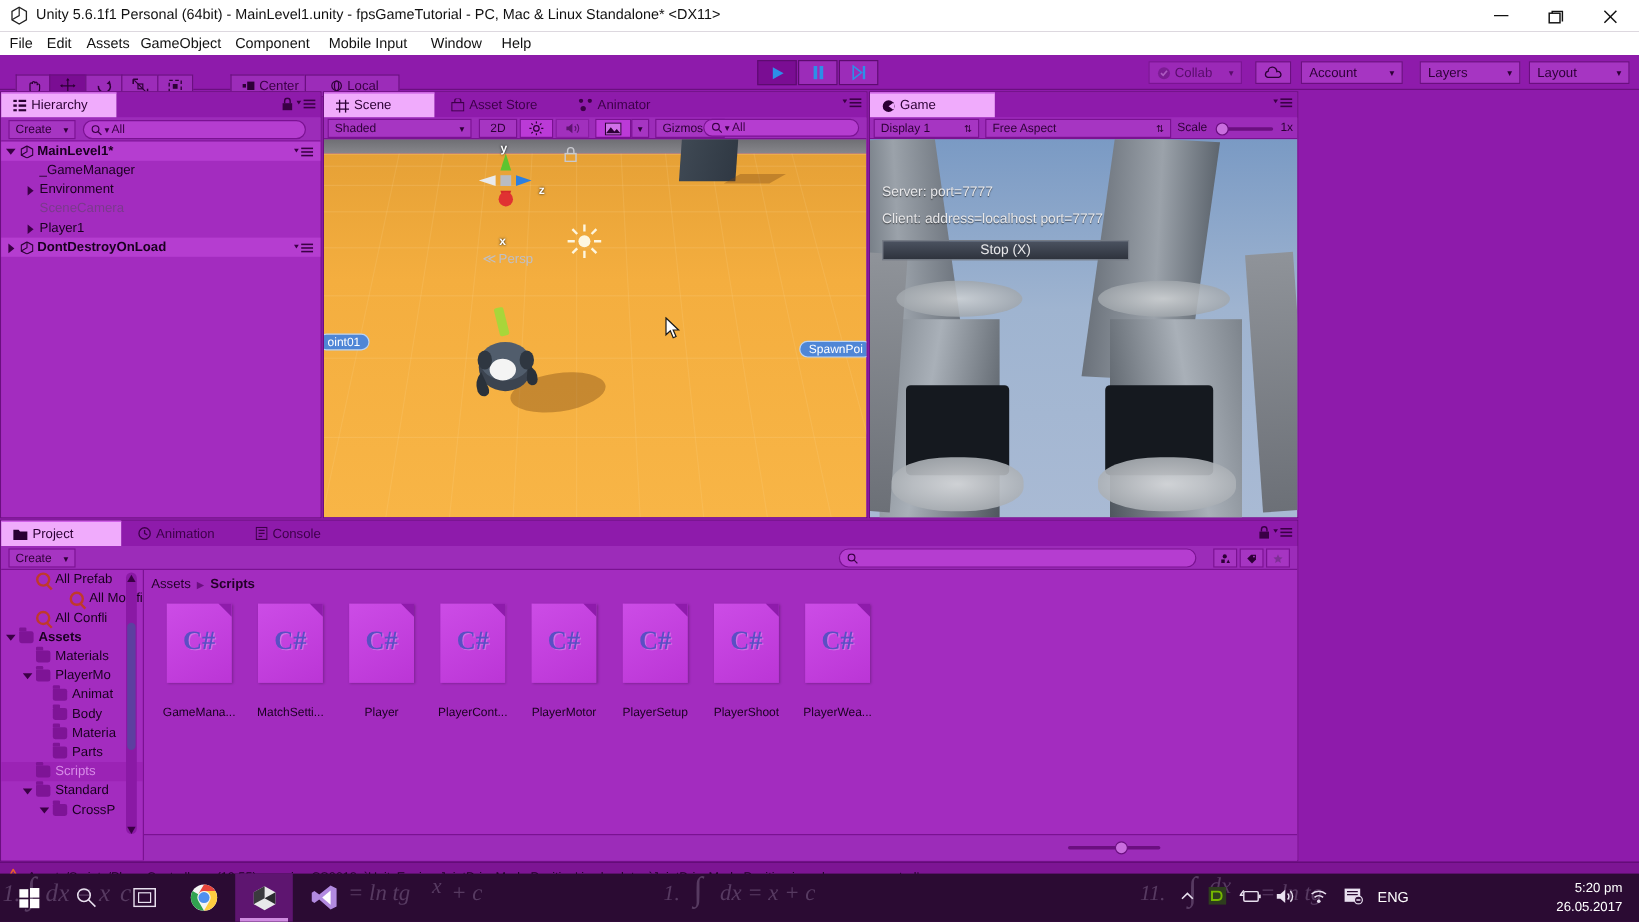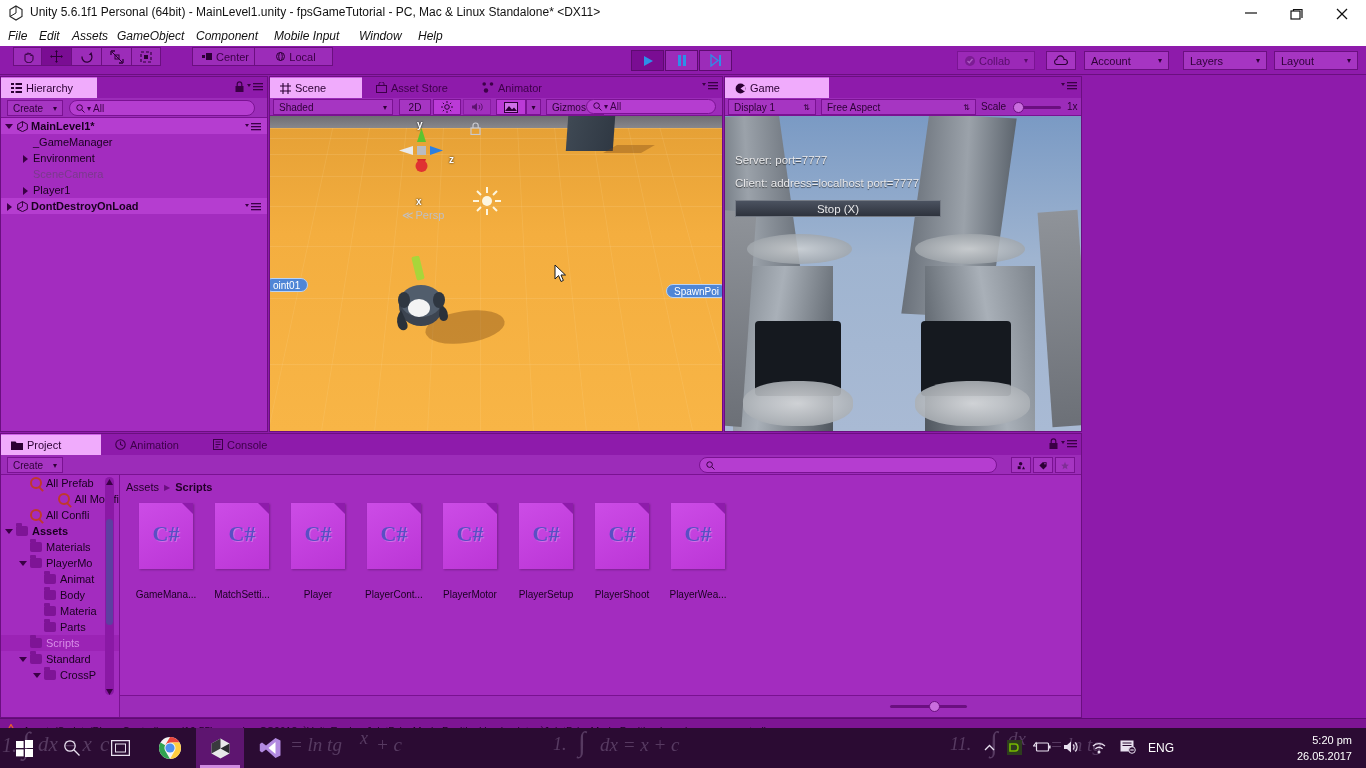--- a/index.html
+++ b/index.html
@@ -9,32 +9,32 @@
   
   #titlebar { position:absolute; left:0; top:0; width:1366px; height:26px; background:#ffffff; }
   #title-icon { position:absolute; left:8px; top:5px; width:16px; height:16px; }
   #title-text { position:absolute; left:30px; top:5px; font-size:12px; color:#111; white-space:nowrap; }
   .wbtn { position:absolute; top:0; width:46px; height:26px; cursor:default; }
   .wbtn svg { position:absolute; left:15px; top:8px; }
   #btn-min { right:92px; } #btn-max { right:46px; } #btn-close { right:0px; }
 
   
   #menubar { position:absolute; left:0; top:26px; width:1366px; height:20px; background:#ffffff; }
-  .menu-item { position:absolute; top:3px; font-size:12px; color:#111; white-space:nowrap;font-style:italic; }
+  .menu-item { position:absolute; top:3px; font-size:12px; color:#111; white-space:nowrap; }
 
   
   #unity { position:absolute; left:0; top:46px; width:1366px; height:682px; background:#8e1bab; }
 
   
   #toolbar { position:absolute; left:0; top:0; width:1366px; height:29px; background:#8e1bab;
              border-bottom:1px solid #6b0f80; }
   .tbtn { position:absolute; top:5px; height:19px; background:#9c2cb9; border:1px solid #6b0f80;
           color:#3a0045; font-size:11px; display:flex; align-items:center; justify-content:center; }
   .tbtn.on { background:#7a0d93; }
-  .tgroup { position:absolute; top:1px; height:19px; display:flex; }
+  .tgroup { position:absolute; top:16px; height:19px; display:flex;text-decoration:underline; }
   .tgroup .tbtn { position:static; border-right:none; }
   .tgroup .tbtn:last-child { border-right:1px solid #6b0f80; }
   .tdrop { position:absolute; top:5px; height:19px; background:#a635c2; border:1px solid #6b0f80;
            color:#2d0036; font-size:11px; display:flex; align-items:center; padding:0 6px; }
   .tdrop .caret { margin-left:auto; padding-left:8px; font-size:8px; }
   .play { position:absolute; top:4px; width:33px; height:21px; background:#9c2cb9;
           border:1px solid #5d0b70; display:flex; align-items:center; justify-content:center; }
   .play.active { background:#7a0d93; }
 
   

